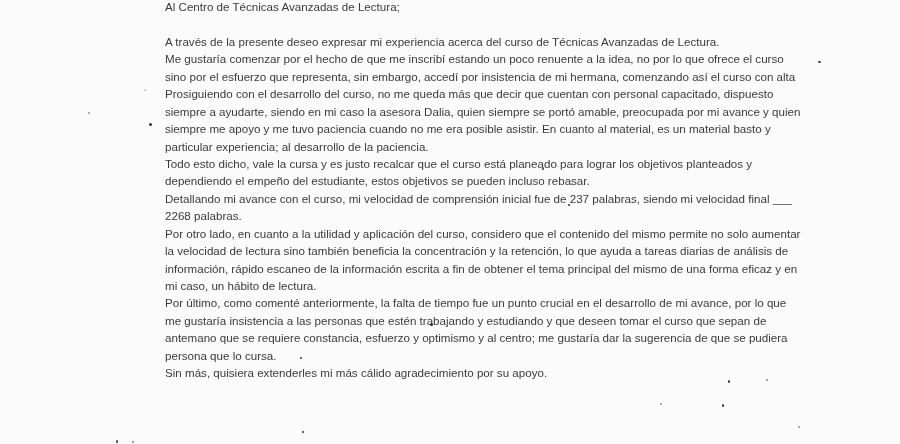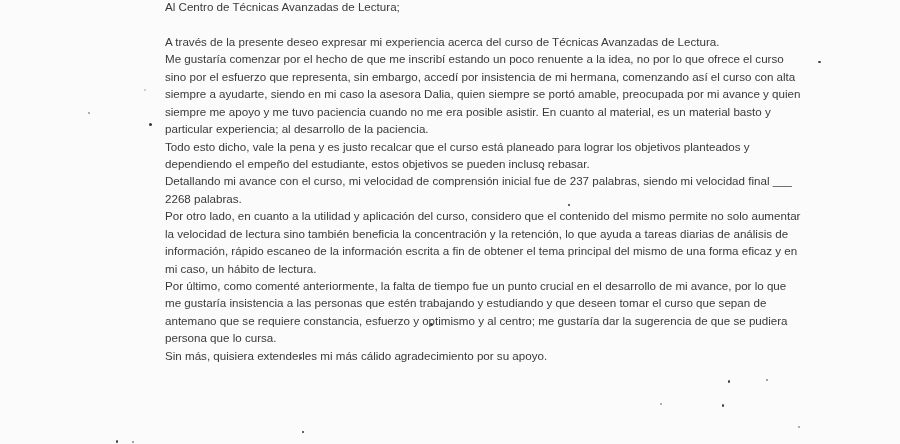--- a/index.html
+++ b/index.html
@@ -29,27 +29,28 @@
     <div>
       <span class="line last">A través de la presente deseo expresar mi experiencia acerca del curso de Técnicas Avanzadas de Lectura.</span>
     </div>
 
     <div>
       <span class="line">Me gustaría comenzar por el hecho de que me inscribí estando un poco renuente a la idea, no por lo que ofrece el curso</span>
       <span class="line">sino por el esfuerzo que representa, sin embargo, accedí por insistencia de mi hermana, comenzando así el curso con alta</span>
     </div>
 
     <div>
+      <span class="line">Prosiguiendo con el desarrollo del curso, no me queda más que decir que cuentan con personal capacitado, dispuesto</span>
       <span class="line">siempre a ayudarte, siendo en mi caso la asesora Dalia, quien siempre se portó amable, preocupada por mi avance y quien</span>
       <span class="line">siempre me apoyo y me tuvo paciencia cuando no me era posible asistir. En cuanto al material, es un material basto y</span>
       <span class="line last">particular experiencia; al desarrollo de la paciencia.</span>
     </div>
 
     <div>
-      <span class="line">Todo esto dicho, vale la pena y es justo recalcar que el curso está planeado para lograr los objetivos planteados y</span>
+      <span class="line">Todo esto dicho, vale la cursa y es justo recalcar que el curso está planeado para lograr los objetivos planteados y</span>
       <span class="line last">dependiendo el empeño del estudiante, estos objetivos se pueden incluso rebasar.</span>
     </div>
 
     <div>
       <span class="line">Detallando mi avance con el curso, mi velocidad de comprensión inicial fue de 237 palabras, siendo mi velocidad final ___</span>
       <span class="line last">2268 palabras.</span>
     </div>
 
     <div>
       <span class="line">Por otro lado, en cuanto a la utilidad y aplicación del curso, considero que el contenido del mismo permite no solo aumentar</span>

